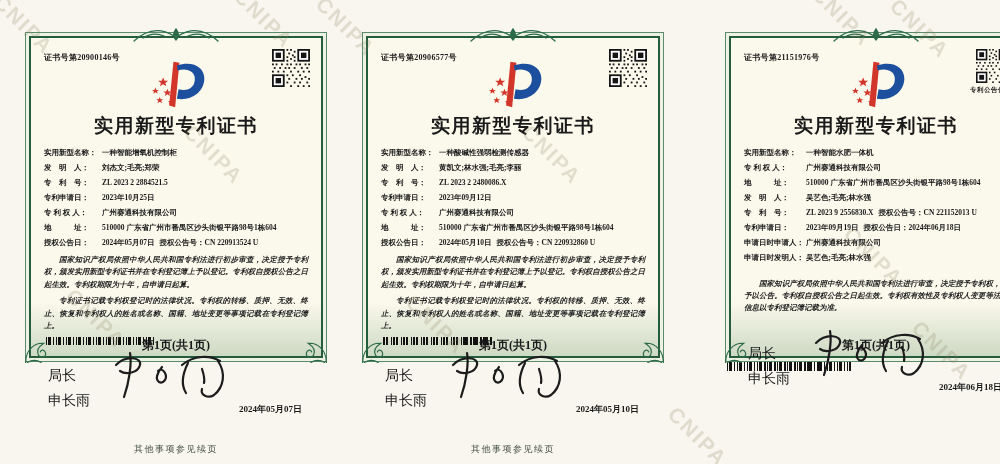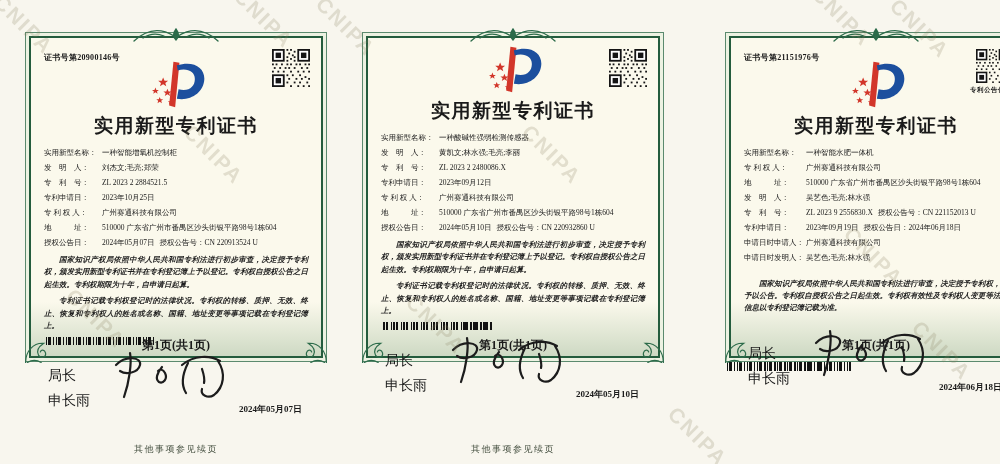--- a/index.html
+++ b/index.html
@@ -39,21 +39,21 @@
   
   .cert-no{font-size:8px;font-weight:bold;margin-top:4px;letter-spacing:0.3px;}
   .qr{position:absolute;top:11px;right:11px;width:38px;height:38px;}
   .cert.c2 .qr{width:34px;height:34px;}
   .qr-cap{position:absolute;top:48px;right:9px;font-size:6.5px;font-weight:bold;letter-spacing:0.5px;}
   .logo{display:block;margin:-2px auto 0;width:64px;height:48px;}
   .title{font-size:19px;font-weight:800;text-align:center;letter-spacing:1.5px;margin:4px 0 0;}
 
   
   .rows{margin-top:10px;}
-  .row{font-size:7.5px;font-weight:normal;line-height:1;margin-bottom:7.5px;white-space:nowrap;}
+  .row{font-size:7.5px;font-weight:bold;line-height:1;margin-bottom:7.5px;white-space:nowrap;}
   .row .l{display:inline-block;min-width:58px;}
   .cert.c2 .row .l{min-width:62px;}
   .row .l2{margin-left:5px;}
   .row span:empty{display:none;}
 
   
   .para{font-size:7.5px;font-style:italic;font-weight:600;line-height:1.65;
         text-indent:2em;text-align:justify;margin:2px 0 4px;color:#1f1f1f;}
   .cert.c2 .para{margin-top:16px;}
 
@@ -238,20 +238,21 @@
     <div class="cert-inner">
       <svg class="crest" viewBox="0 0 90 20">
           <use href="#g-crest"></use>
         </svg>
       <svg class="corner corner-l" viewBox="0 0 30 30">
           <use href="#g-flourish"></use>
         </svg>
       <svg class="corner corner-r" viewBox="0 0 30 30">
           <use href="#g-flourish"></use>
         </svg>
+      <div class="cert-no">证书号第20906577号</div>
       <svg class="qr" viewBox="0 0 21 21">
           <use href="#g-qr"></use>
         </svg>
       <svg class="logo" viewBox="0 0 72 56">
           <use href="#g-logo"></use>
         </svg>
       <h1 class="title">实用新型专利证书</h1>
       <div class="rows">
         <div class="row"><span class="l">实用新型名称：</span><span class="v">一种酸碱性强弱检测传感器</span></div>
         <div class="row"><span class="l">发　明　人：</span><span class="v">黄凯文;林水强;毛亮;李丽</span></div>

